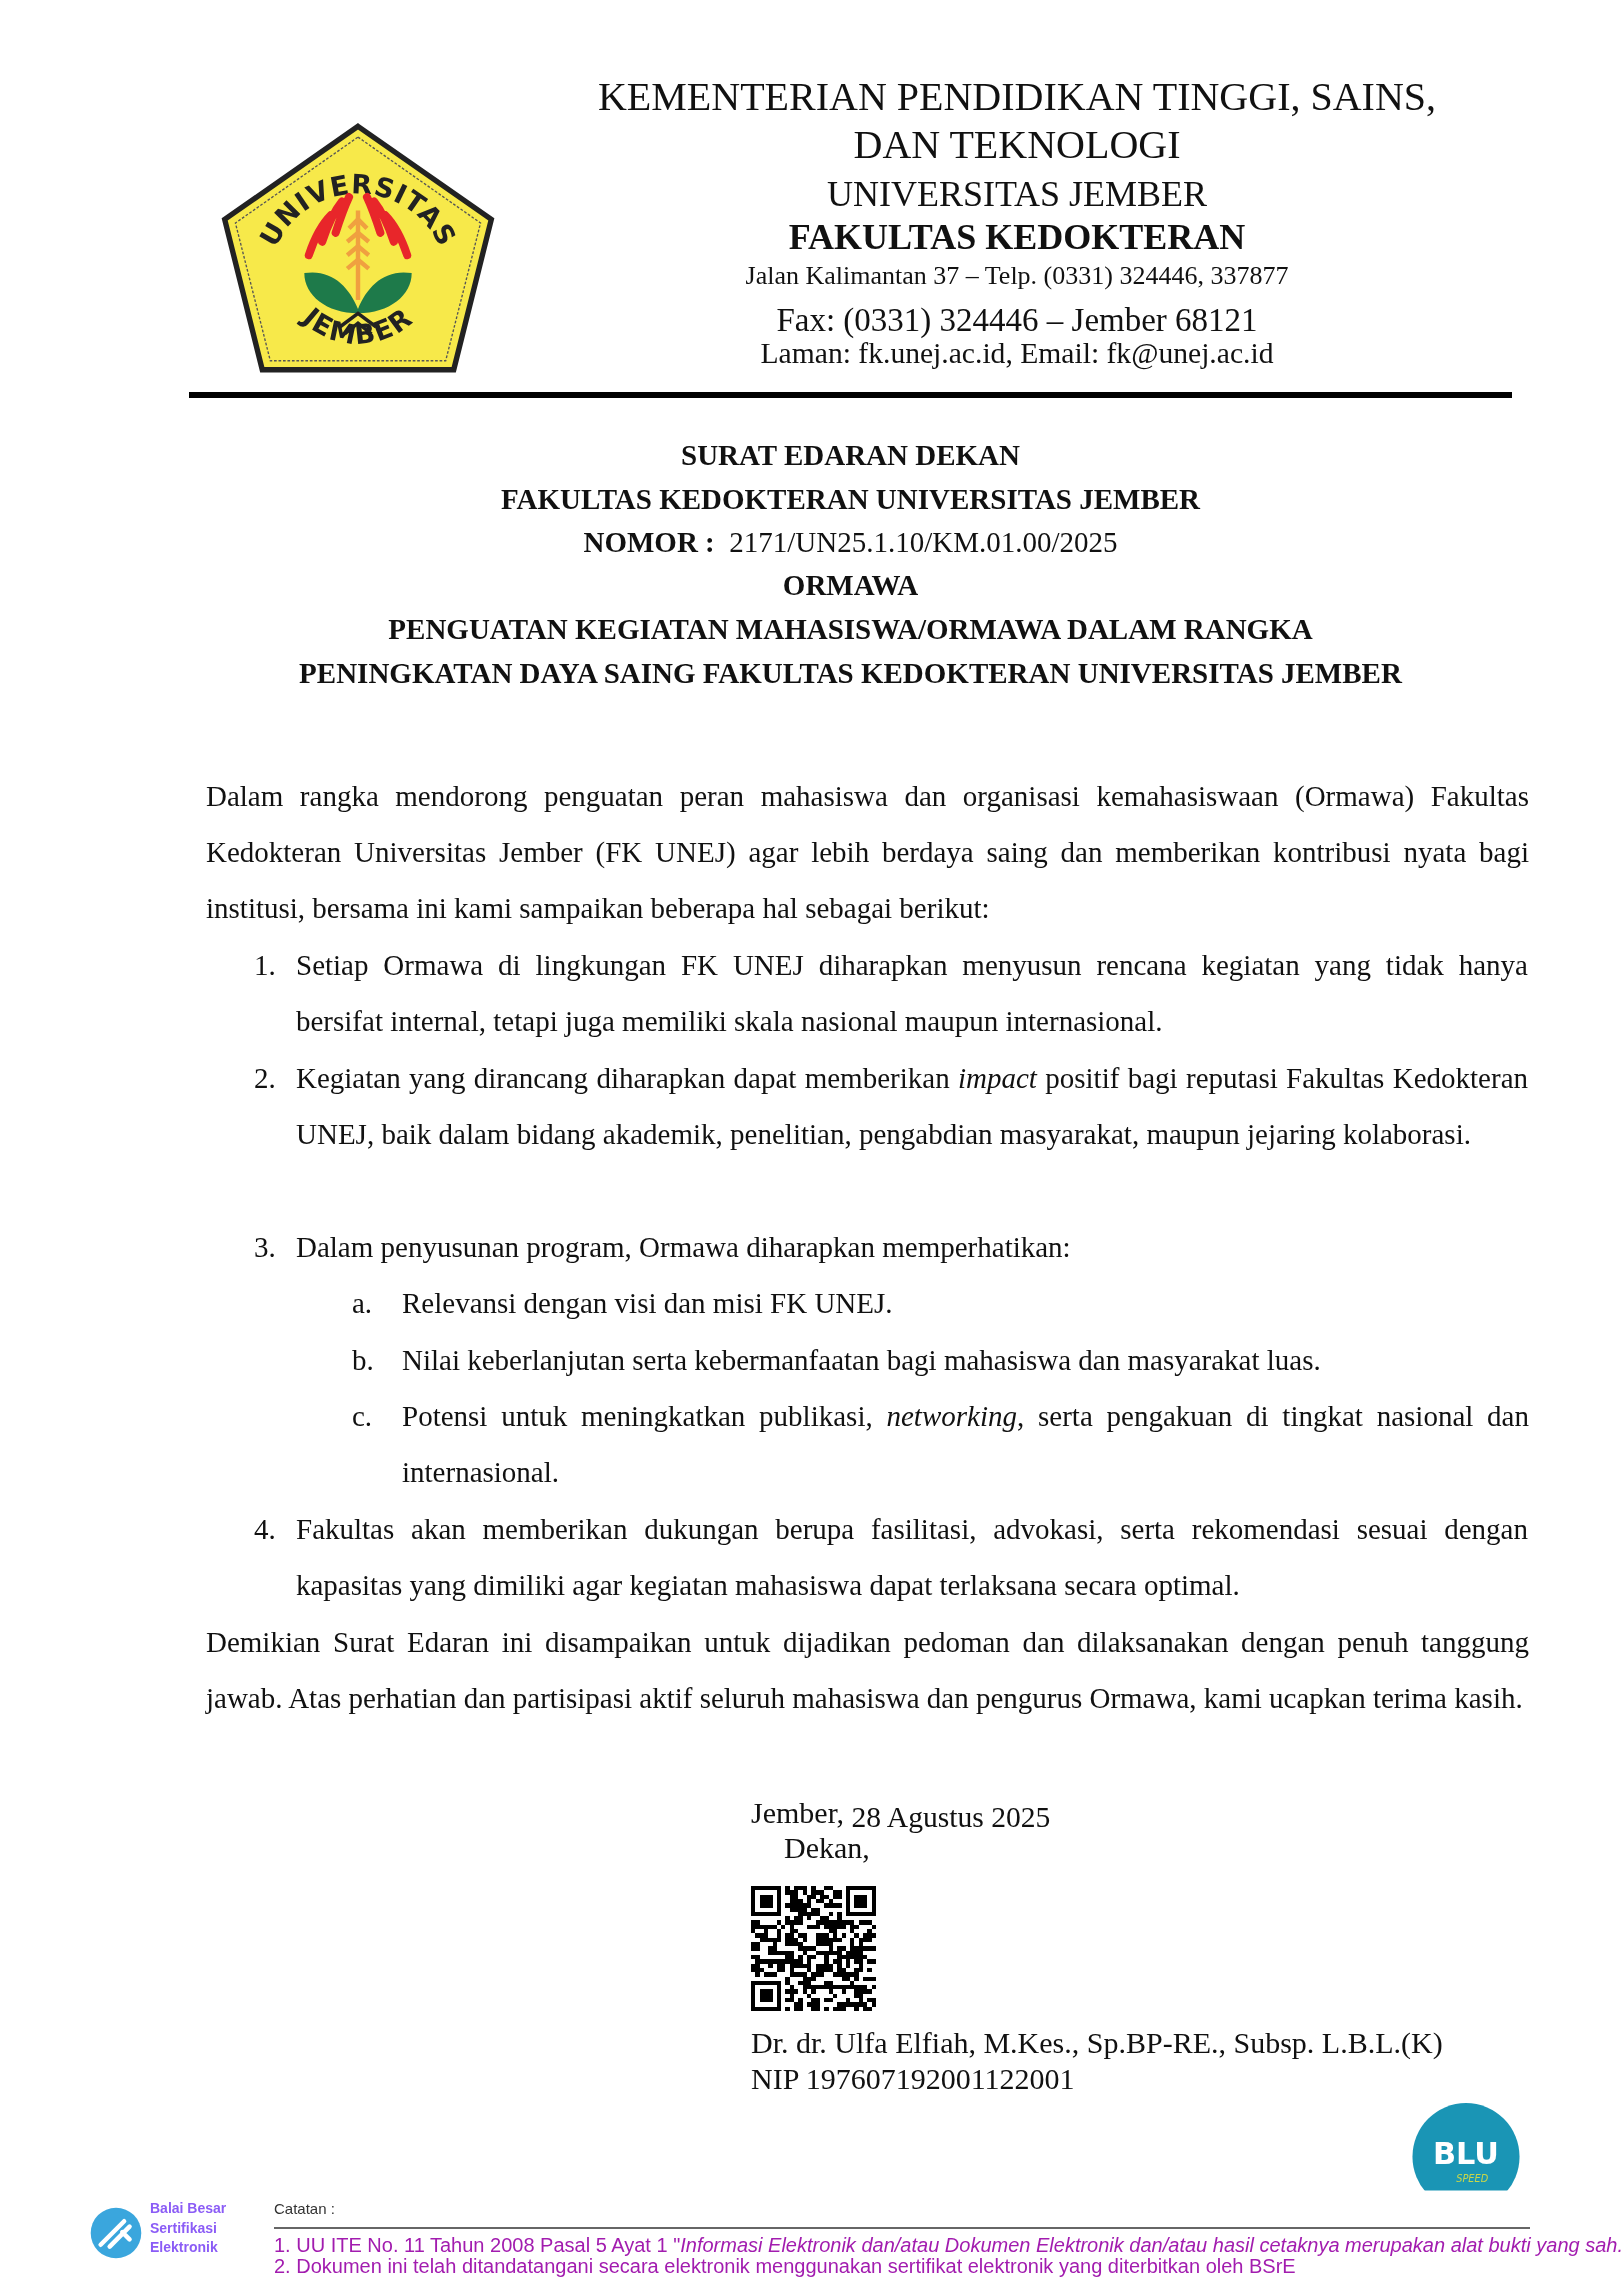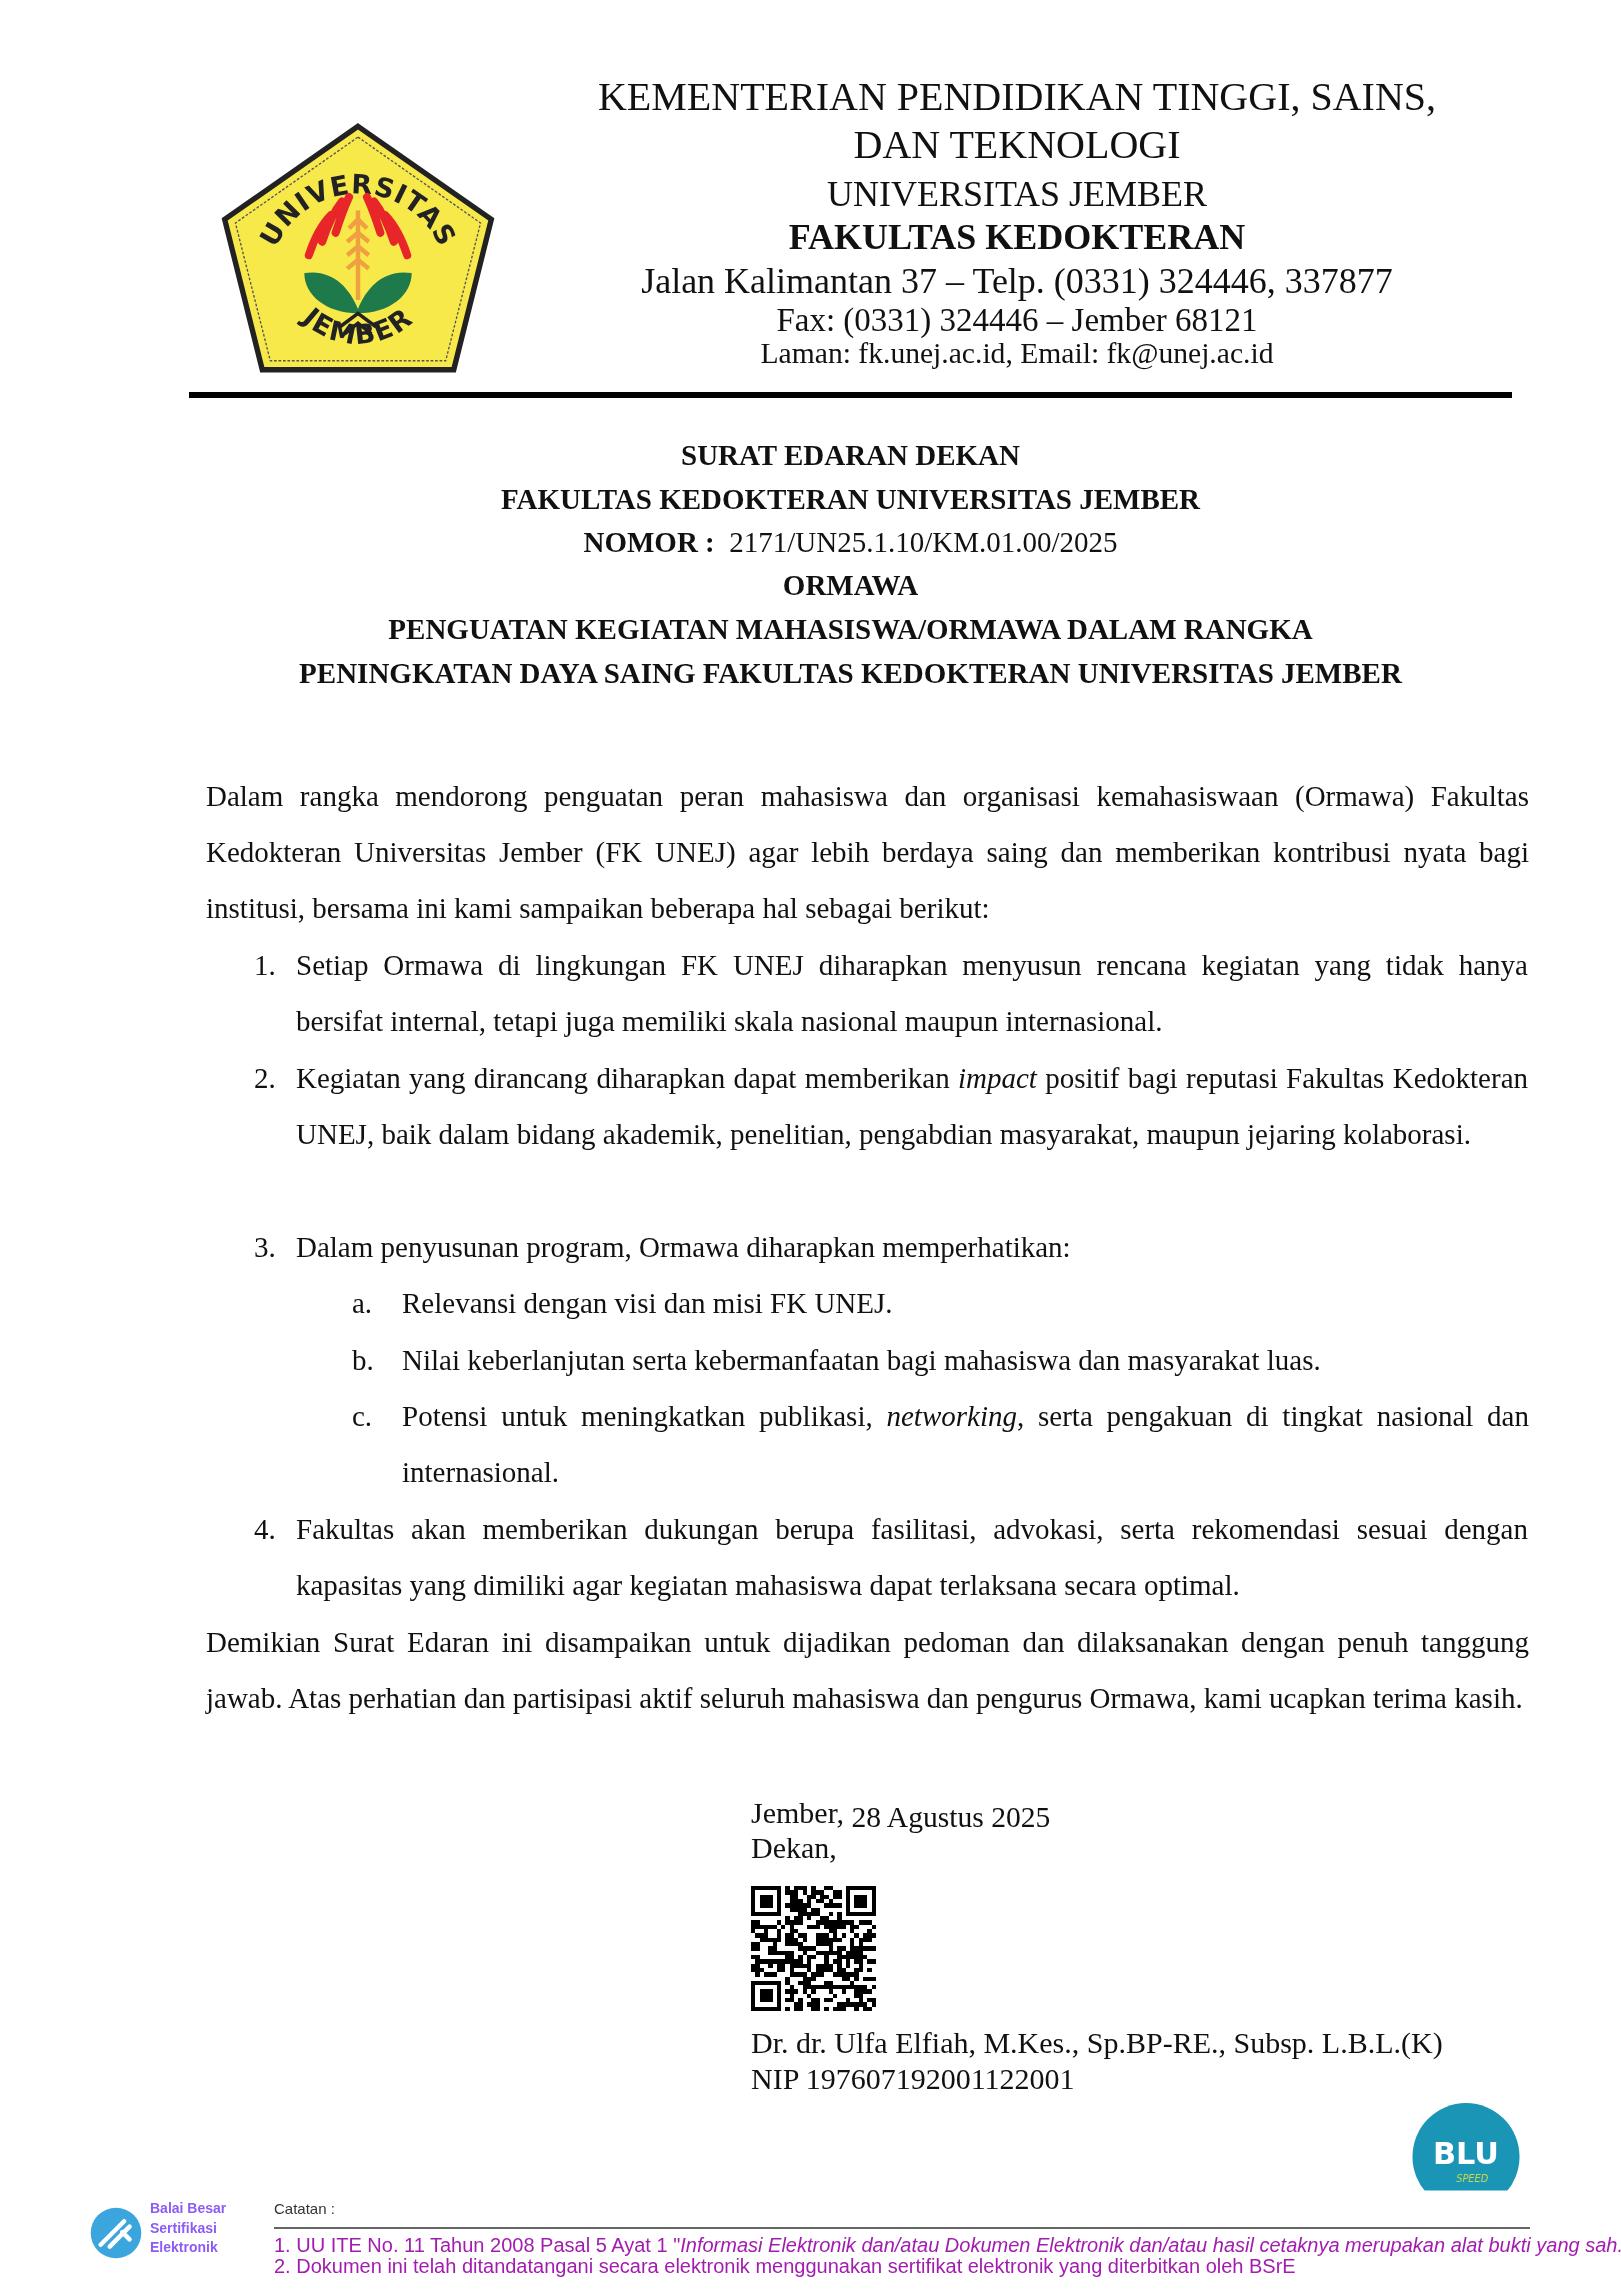--- a/index.html
+++ b/index.html
@@ -7,21 +7,21 @@
          font-family:"Liberation Serif", serif; color:#111; }
   .abs { position:absolute; }
 
   #logo { left:219px; top:121px; width:278px; height:255px; }
 
   .hdr { left:502px; width:1030px; text-align:center; line-height:1; }
   #h-l1 { top:77px; font-size:40px; }
   #h-l2 { top:125px; font-size:40px; }
   #h-l3 { top:176px; font-size:36px; font-weight:normal; }
   #h-l4 { top:219px; font-size:36px; font-weight:bold; }
-  #h-l5 { top:263px; font-size:36px; }
+  #h-l5 { top:263px; font-size:26px; }
   #h-l6 { top:304px; font-size:33px; }
   #h-l7 { top:339px; font-size:29.6px; }
 
   #rule { left:189px; top:392px; width:1323px; height:6.3px; background:#000; }
 
   .ttl { left:189px; width:1323px; text-align:center; font-weight:bold; font-size:29px; line-height:1; }
   #t1 { top:441px; }
   #t2 { top:485px; }
   #t3 { top:528px; }
   #t3 .num { font-weight:normal; }
@@ -43,21 +43,21 @@
   #item3 { top:1219px; }
   #sub-a { top:1275px; }
   #sub-b { top:1332px; }
   #sub-c { top:1388px; }
   #item4 { top:1501px; }
   #closing { left:206px; top:1614px; width:1323px; }
 
   .sig { left:751px; font-size:30px; line-height:1.15; }
   #sig-place { top:1796px; }
   #sig-place .date { font-size:29.6px; position:relative; top:3.6px; }
-  #sig-role { top:1831px; }
+  #sig-role { top:1831px;margin-left:33px; }
   #qr { left:751px; top:1886px; width:125px; height:125px; }
   #sig-name { top:2026px; }
   #sig-nip { top:2062px; }
 
   #blu { left:1408px; top:2101px; width:116px; height:97px; }
 
   #bsre-logo { left:88px; top:2205px; width:56px; height:56px; }
   #bsre-text { left:150px; top:2199px; font-family:"Liberation Sans", sans-serif;
                font-weight:bold; font-size:14px; line-height:19.7px; color:#8b5cf6; }
   #catatan { left:274px; top:2200px; font-family:"Liberation Sans", sans-serif; font-size:15px; color:#333; }

